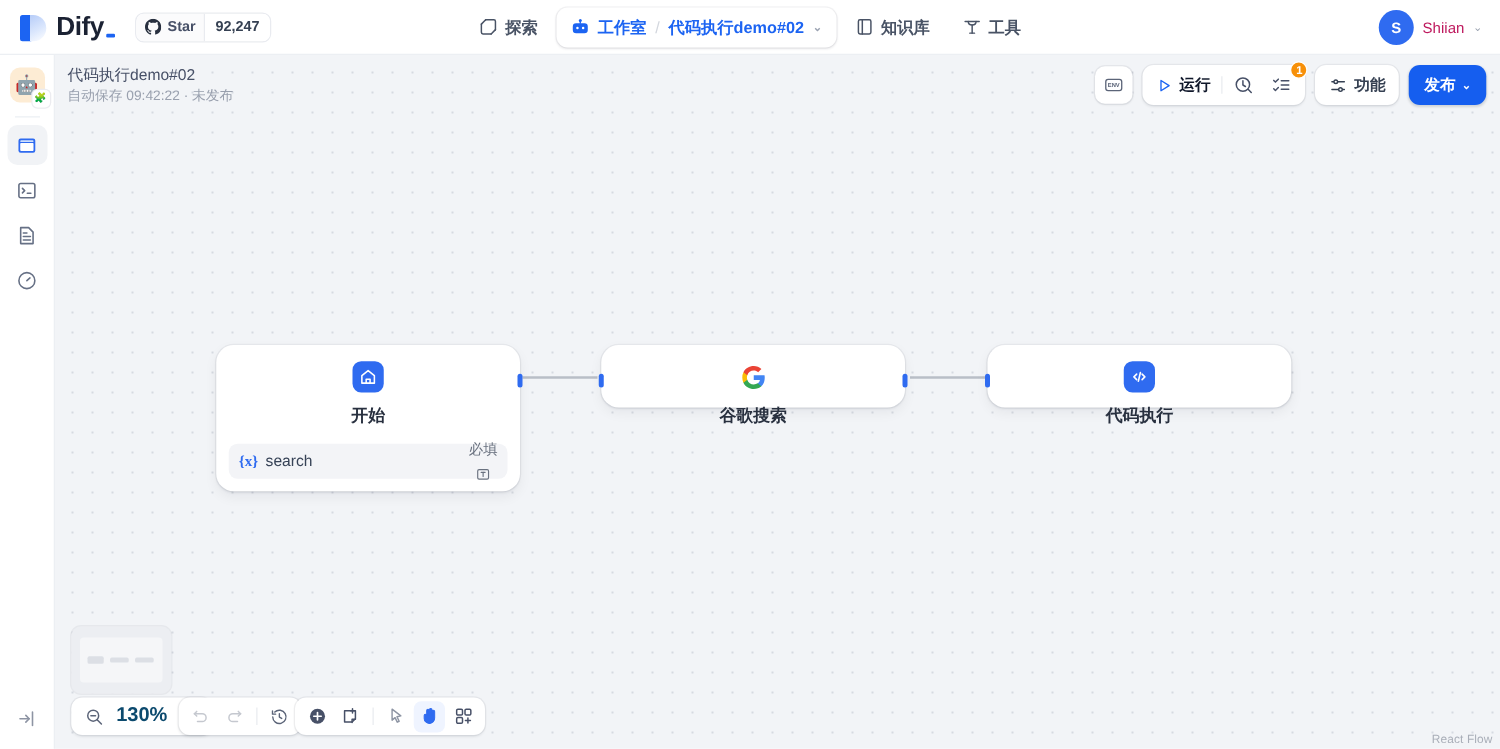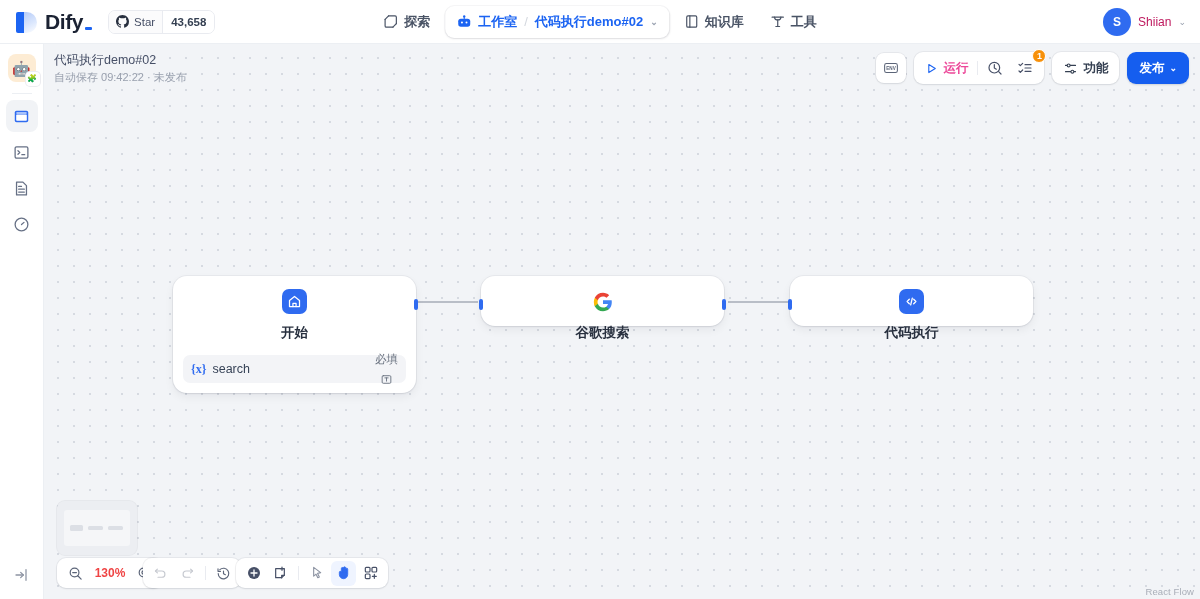--- a/index.html
+++ b/index.html
@@ -40,21 +40,21 @@
   }
   .star-pill {
     display: flex; align-items: center; margin-left: 16px;
     height: 24px; border: 1px solid #e9ebf0; border-radius: 7px;
     background: #ffffff; overflow: hidden;
   }
   .star-left {
     display: flex; align-items: center; gap: 5px;
     padding: 0 7px 0 7px; height: 100%; background: #fbfbfc;
   }
-  .star-left .lbl { font-size: 11.5px; font-weight: 400; color: #475067; }
+  .star-left .lbl { font-size: 11.5px; font-weight: 700; color: #475067; }
   .star-count {
     padding: 0 8px; height: 100%; display: flex; align-items: center;
     font-size: 11.5px; font-weight: 600; color: #354052;
     border-left: 1px solid #e9ebf0; background: #ffffff;
   }
 
   .nav-center {
     position: absolute; left: 50%; transform: translateX(-50%);
     display: flex; align-items: center; gap: 4px;
   }
@@ -141,21 +141,21 @@
     display: flex; align-items: center; justify-content: center; cursor: pointer;
     box-shadow: 0 1px 2px rgba(16,24,40,.08), 0 0 0 1px rgba(16,24,40,.05);
   }
   .group {
     height: 32px; background: #fff; border-radius: 9px; display: flex; align-items: center;
     box-shadow: 0 1px 2px rgba(16,24,40,.08), 0 0 0 1px rgba(16,24,40,.05);
     padding: 0 4px;
   }
   .grp-btn {
     display: flex; align-items: center; gap: 5px; height: 24px; padding: 0 7px;
-    border-radius: 6px; cursor: pointer; font-size: 12.5px; font-weight: 600; color: #ec4899;
+    border-radius: 6px; cursor: pointer; font-size: 12.5px; font-weight: 600; color: #0f172a;
     position: relative;
   }
   .grp-btn.plain { color: #354052; }
   .grp-div { width: 1px; height: 14px; background: #e9ebf0; margin: 0 2px; }
   .badge-dot {
     position: absolute; top: -7px; right: -6px;
     min-width: 14px; height: 14px; border-radius: 7px; background: #f79009;
     color: #fff; font-size: 9px; font-weight: 700;
     display: flex; align-items: center; justify-content: center;
     border: 1.5px solid #fff; padding: 0 3px;
@@ -214,21 +214,21 @@
   }
   .mm-node { position: absolute; background: #dcdfe5; border-radius: 1.5px; }
 
   
   .zoom-bar {
     position: absolute; left: 13px; bottom: 11px;
     height: 30px; background: #fff; border-radius: 9px;
     display: flex; align-items: center; padding: 0 6px; gap: 5px;
     box-shadow: 0 1px 2px rgba(16,24,40,.08), 0 0 0 1px rgba(16,24,40,.05);
   }
-  .zoom-val { font-size: 12px; font-weight: 600; color: #ef4444; min-width: 34px; text-align: center; }
+  .zoom-val { font-size: 16px; font-weight: 600; color: #0c4a6e; min-width: 34px; text-align: center; }
   .tb {
     position: absolute; bottom: 11px; height: 30px; background: #fff; border-radius: 9px;
     display: flex; align-items: center; padding: 0 5px; gap: 2px;
     box-shadow: 0 1px 2px rgba(16,24,40,.08), 0 0 0 1px rgba(16,24,40,.05);
   }
   .tb-undo { left: 99px; }
   .tb-tools { left: 192px; }
   .tb-btn {
     width: 25px; height: 25px; border-radius: 6px; cursor: pointer;
     display: flex; align-items: center; justify-content: center;
@@ -258,21 +258,21 @@
 
   <div class="star-pill">
     <span class="star-left">
       <span>
         <svg width="13" height="13" viewBox="0 0 16 16" fill="#28303f">
             <path d="M8 0C3.58 0 0 3.58 0 8c0 3.54 2.29 6.53 5.47 7.59.4.07.55-.17.55-.38 0-.19-.01-.82-.01-1.49-2.01.37-2.53-.49-2.69-.94-.09-.23-.48-.94-.82-1.13-.28-.15-.68-.52-.01-.53.63-.01 1.08.58 1.23.82.72 1.21 1.87.87 2.33.66.07-.52.28-.87.51-1.07-1.78-.2-3.64-.89-3.64-3.95 0-.87.31-1.59.82-2.15-.08-.2-.36-1.02.08-2.12 0 0 .67-.21 2.2.82.64-.18 1.32-.27 2-.27.68 0 1.36.09 2 .27 1.53-1.04 2.2-.82 2.2-.82.44 1.1.16 1.92.08 2.12.51.56.82 1.27.82 2.15 0 3.07-1.87 3.75-3.65 3.95.29.25.54.73.54 1.48 0 1.07-.01 1.93-.01 2.2 0 .21.15.46.55.38A8.01 8.01 0 0 0 16 8c0-4.42-3.58-8-8-8z"></path>
           </svg>
       </span>
       <span class="lbl">Star</span>
     </span>
-    <span class="star-count">43,658</span>
+    <span class="star-count">92,247</span>
   </div>
 
   <div class="nav-center">
 
     <div class="nav-item">
       <span>
         <svg width="15" height="15" viewBox="0 0 24 24" fill="none" stroke="#495365" stroke-width="1.9" stroke-linecap="round" stroke-linejoin="round">
             <path d="M3 8.5V19a2 2 0 0 0 2 2h10.5"></path>
             <path d="M21 15.5V5a2 2 0 0 0-2-2H8.5"></path>
             <path d="M3 8.5 8.5 3"></path>

